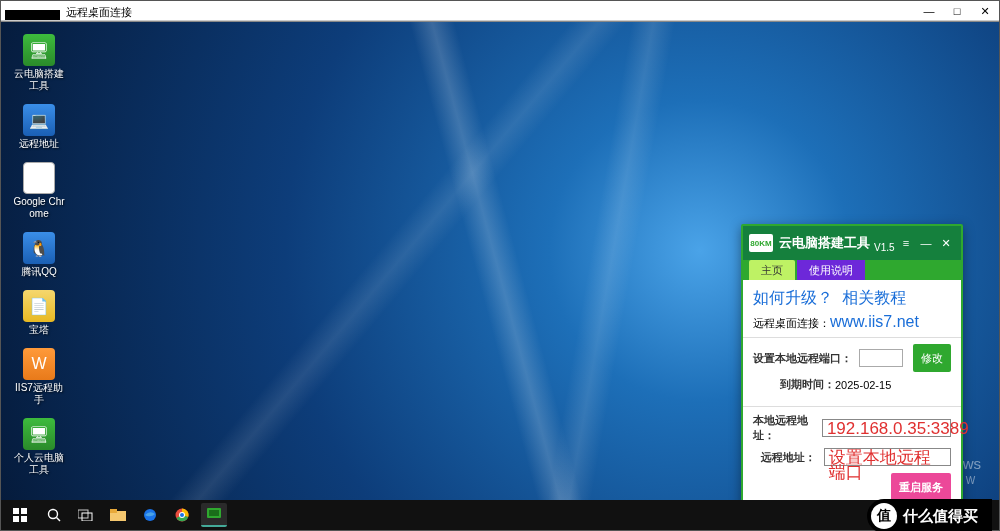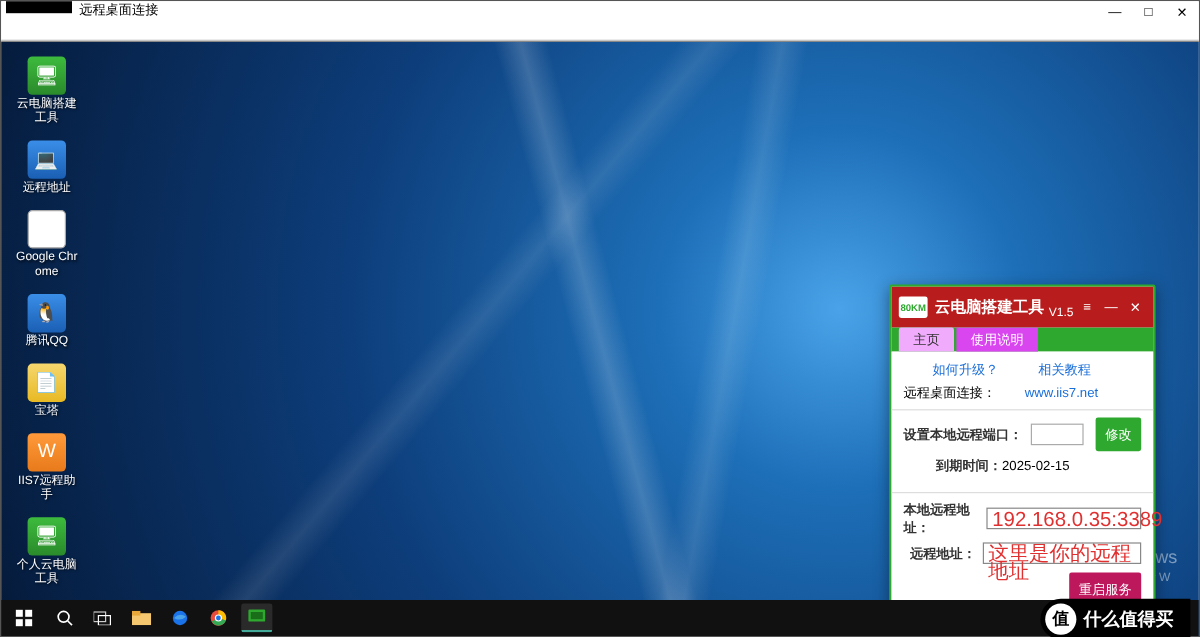--- a/index.html
+++ b/index.html
@@ -1,20 +1,20 @@
 <!DOCTYPE html>
 <html><head>
 <meta charset="utf-8">
 <style>
 * { margin: 0; padding: 0; box-sizing: border-box; }
 body { font-family: "Microsoft YaHei", Arial, sans-serif; width: 1000px; height: 531px; overflow: hidden; position: relative; background: #fff; }
 
 
 .outer-window { width: 1000px; height: 531px; border: 1px solid #555; display: flex; flex-direction: column; }
-.outer-titlebar { height: 33px; background: #fff; display: flex; align-items: flex-start; font-size: 11px; border-bottom: 1px solid #ccc; }
+.outer-titlebar { height: 20px; background: #fff; display: flex; align-items: flex-end; font-size: 11px; border-bottom: 1px solid #ccc; }
 .outer-titlebar .black-bar { width: 55px; height: 10px; background: #000; margin: 0 6px 0 4px; }
 .outer-titlebar .title-text { flex: 0 0 auto; }
 .outer-titlebar .spacer { flex: 1; }
 .outer-titlebar .wbtn { width: 28px; height: 18px; display: flex; align-items: center; justify-content: center; font-size: 11px; }
 
 
 .remote { flex: 1; position: relative; background: radial-gradient(circle at 70% 45%, #4aa3e8 0%, #1d6fb8 20%, #0d3d7a 55%, #051a3a 100%); overflow: hidden; border-top: 1px solid #888; }
 .remote::before { content:""; position:absolute; inset:0; background:
   linear-gradient(75deg, transparent 48%, rgba(255,255,255,0.18) 50%, transparent 52%),
   linear-gradient(100deg, transparent 58%, rgba(255,255,255,0.12) 60%, transparent 62%),
@@ -37,41 +37,41 @@
 .watermark .wm2 { font-size: 10px; }
 
 
 .taskbar { position: absolute; left: 0; right: 0; bottom: 0; height: 30px; background: #111; display: flex; align-items: center; padding: 0 4px; gap: 6px; }
 .taskbar .start { width: 30px; height: 24px; display:flex; align-items:center; justify-content:center; color:#fff; }
 .taskbar .tico { width: 26px; height: 24px; display:flex; align-items:center; justify-content:center; border-radius:2px; }
 .taskbar .tico.active { background: #2a2a2a; border-bottom:2px solid #4a9; }
 
 
 .app { position: absolute; right: 36px; top: 202px; width: 222px; background: #fff; border: 2px solid #2fa82f; border-radius: 2px; font-size: 11px; box-shadow: 0 3px 12px rgba(0,0,0,0.4); }
-.app-header { background: #b91c1c; color: #fff; height: 34px; display: flex; align-items: center; padding: 0 6px; }
+.app-header { background: #15803d; color: #fff; height: 34px; display: flex; align-items: center; padding: 0 6px; }
 .app-header .logo { width: 24px; height: 18px; background: #fff; color:#2fa82f; font-size:8px; font-weight:bold; display:flex; align-items:center; justify-content:center; border-radius:2px; margin-right: 6px; }
 .app-header .atitle { font-size: 13px; font-weight: bold; flex:0 0 auto; }
 .app-header .aver { font-size: 10px; margin-left: 4px; margin-top: 8px; }
 .app-header .aspacer { flex:1; }
 .app-header .actl { width: 18px; height: 14px; margin-left: 2px; display:flex; align-items:center; justify-content:center; font-size:11px; cursor:pointer; }
 .app-tabs { display: flex; background: #2fa82f; padding: 0 6px; gap: 2px; }
-.app-tabs .tab { padding: 3px 12px 2px; background: #d946ef; color: #fff; font-size: 11px; cursor:pointer; }
-.app-tabs .tab.active { background: #f0abfc; color: #333; border-radius: 2px 2px 0 0; }
+.app-tabs .tab { padding: 3px 12px 2px; background: #6d28d9; color: #fff; font-size: 11px; cursor:pointer; }
+.app-tabs .tab.active { background: #bef264; color: #333; border-radius: 2px 2px 0 0; }
 .app-body { padding: 8px 10px 10px; background: #fff; }
 .link-row { margin-bottom: 4px; }
-.link-row a { color: #1a6ed8; text-decoration: none; font-size: 11px; margin-left: 24px; }
+.link-row a { color: #1a6ed8; text-decoration: none; font-size: 16px; }
 .divider { border-top: 1px solid #ddd; margin: 6px -10px; }
 .form-row { display: flex; align-items: center; margin: 5px 0; font-size: 11px; }
 .form-row .flabel { width: 82px; text-align: left; color: #333; font-weight: bold; }
 .form-row .fval { flex: 1; }
 .form-row input[type=text] { width: 60px; height: 18px; border: 1px solid #aaa; font-size: 11px; padding: 0 2px; }
 .btn { height: 28px; padding: 0 8px; border: none; color: #fff; font-size: 11px; cursor: pointer; border-radius: 2px; }
 .btn-green { background: #2fa82f; }
 .btn-red { background: #e84c3d; }
-.btn-orange { background: #be185d; }
+.btn-orange { background: #ec4899; font-weight: bold; }
 .addr-box { border: 1px solid #888; padding: 1px 4px; font-size: 17px; color: #e03030; display:inline-block; min-width: 108px; height: 18px; line-height:15px; }
 .app-footer { text-align: right; padding: 2px 0 0; }
 
 
 .overlay-badge { position: absolute; right: 8px; bottom: -2px; height: 34px; background: #000; color: #fff; display: flex; align-items: center; padding: 0 14px 0 4px; border-radius: 17px 0 0 17px; font-size: 15px; font-weight: bold; gap: 6px; }
 .overlay-badge .circ { width: 26px; height: 26px; border-radius: 50%; background: #fff; color: #000; display:flex; align-items:center; justify-content:center; font-size:14px; }
 
 svg { display: block; }
 </style>
 </head>
@@ -159,21 +159,21 @@
           <span class="flabel" style="text-align:right">到期时间：</span>
           <span class="fval">2025-02-15</span>
         </div>
         <div class="divider" style="margin-top:14px"></div>
         <div class="form-row">
           <span class="flabel">本地远程地址：</span>
           <span class="addr-box">192.168.0.35:3389</span>
         </div>
         <div class="form-row">
           <span class="flabel" style="text-align:center">远程地址：</span>
-          <span class="addr-box">这里是你的远程地址</span>
+          <span class="addr-box">设置本地远程端口</span>
         </div>
         <div class="app-footer">
           <button class="btn btn-orange">重启服务</button>
         </div>
       </div>
     </div>
 
     <div class="taskbar">
       <div class="start">
         <svg width="14" height="14" viewBox="0 0 14 14">

